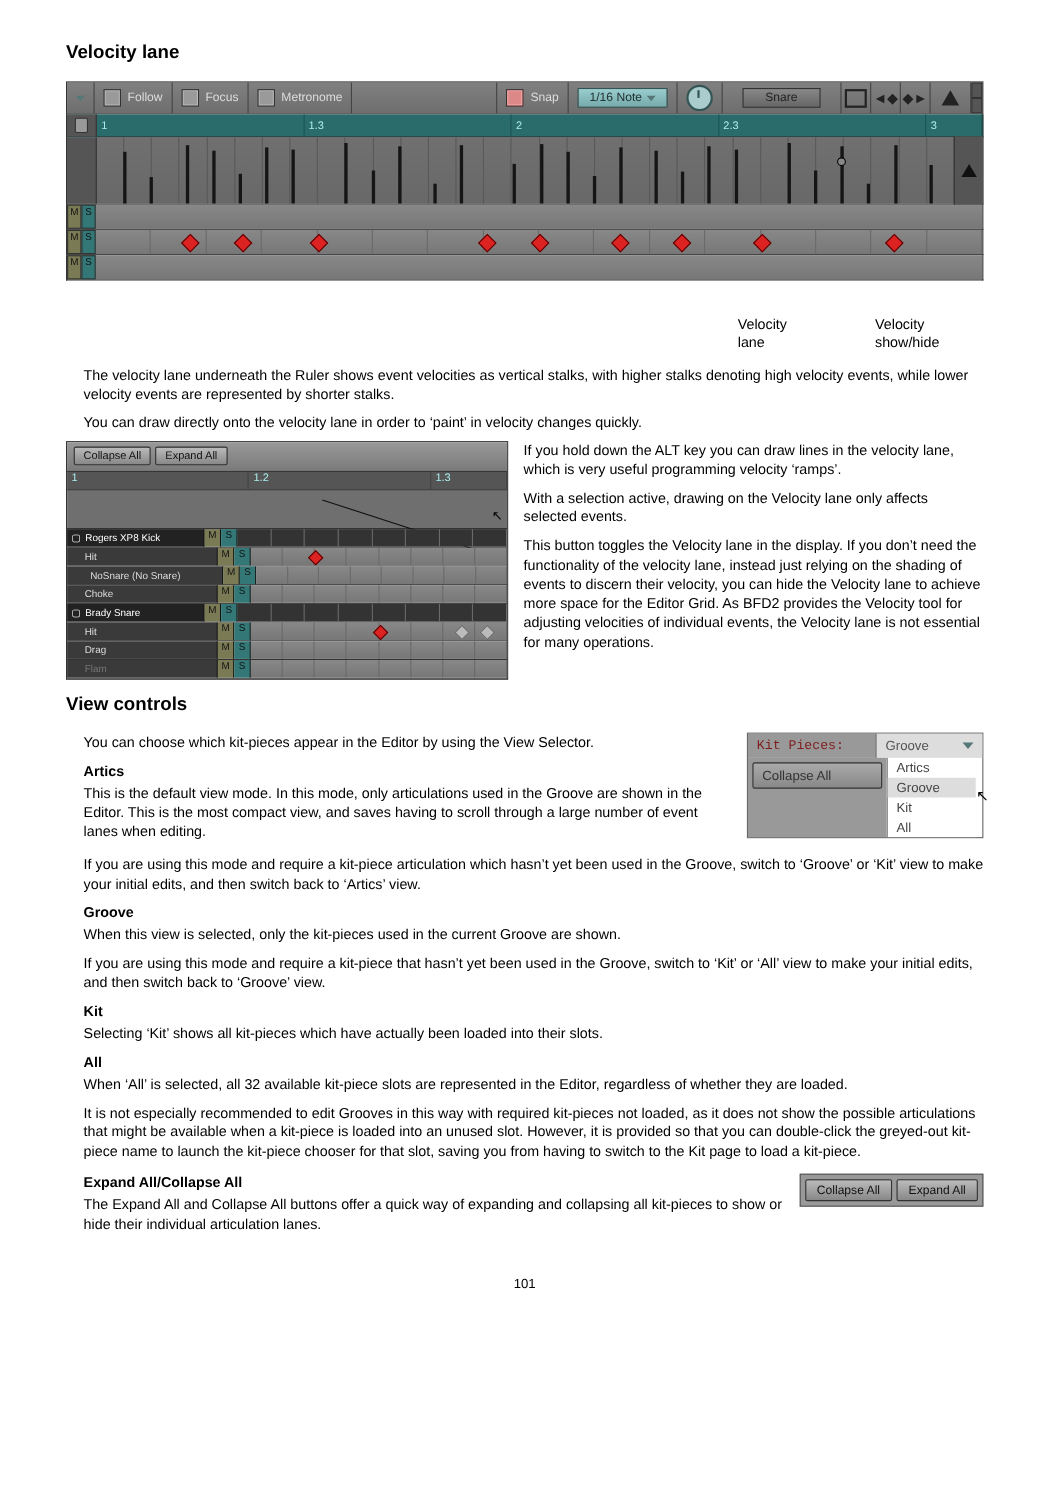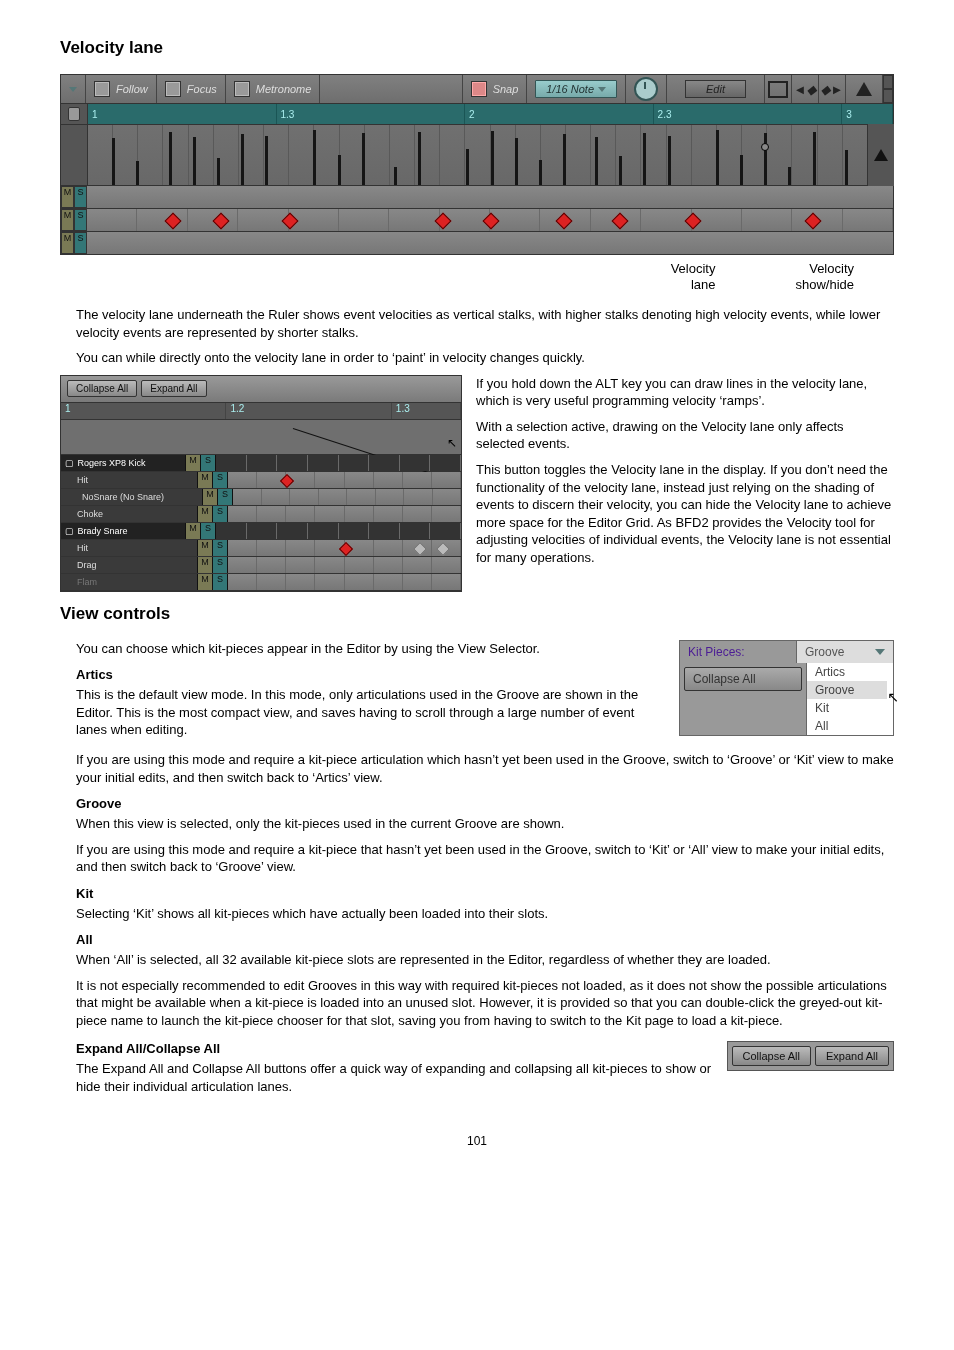--- a/index.html
+++ b/index.html
@@ -36,21 +36,20 @@
   
   .tool-fig { margin: 10px 0 2px 0; }
   .toolbar-main {
     display: flex;
     align-items: stretch;
     height: 28px;
     background: linear-gradient(#808080,#6e6e6e);
     border: 1px solid #333;
     font-size: 11px;
     color: #ddd;
-    font-style: italic;
   }
   .tb-btn {
     display: flex;
     align-items: center;
     padding: 0 8px;
     border-right: 1px solid #444;
     gap: 6px;
   }
   .tb-chk {
     width: 14px; height: 14px;
@@ -166,21 +165,21 @@
     align-items:center;
   }
   .ms-left { width:26px; display:flex; height:100%; }
   .ms-sq { flex:1; background:#7a7a55; border:1px solid #333; font-size:9px; color:#111; text-align:center; }
   .ms-sq.s { background:#337777; }
   .ev-track { flex:1; height:100%; position:relative; display:flex; }
   .ev-track .vel-col { border-right:1px solid #6a6a6a; }
   .diamond { position:absolute; width:10px;height:10px; background:#d22; transform:translate(-5px,-5px) rotate(45deg); border:1px solid #500; top:50%; }
 
   .annot-row { display:flex; justify-content:flex-end; gap:80px; font-size:13px; margin:6px 40px 14px 0; }
-  .annot { text-align:right; line-height:1.2; }
+  .annot { text-align:left; line-height:1.2;margin-top:26px; }
 
   
   .mini-fig { float:left; margin: 0 14px 4px 0; border:1px solid #333; }
   .mini-toolbar {
     background:linear-gradient(#999,#7a7a7a);
     display:flex; align-items:center; justify-content:flex-start;
     height:26px; padding-left:6px; gap:4px;
   }
   .mini-btn {
     background:linear-gradient(#bbb,#888);
@@ -210,23 +209,24 @@
   .mini-diamond.grey { background:#bbb; border-color:#666; }
 
   
   .view-fig {
     float:right; margin:0 0 6px 12px;
     border:1px solid #666;
   }
   .vf-row { display:flex; }
   .vf-label {
     width:100px; padding:4px 8px;
-    background:#999; color:#4c1d95;
+    background:#999; color:#7f1d1d;
     border-right:1px solid #666;
     font-size:12px;
+    font-family:Liberation Mono, monospace;
   }
   .vf-drop {
     width:80px; padding:4px 8px; background:#ddd; color:#555;
     display:flex; justify-content:space-between; align-items:center;
     font-size:12px;
   }
   .vf-tri { width:0;height:0;border-left:5px solid transparent;border-right:5px solid transparent;border-top:6px solid #577; }
   .vf-btn {
     width:100px; padding:4px 8px;
     background:linear-gradient(#aaa,#888);
@@ -286,21 +286,21 @@
     <div class="tb-btn">
       <span class="tb-val">
         <span>1/16 Note</span>
         <span class="tri-down"></span>
       </span>
     </div>
     <div class="tb-btn">
       <span class="tb-clock"></span>
     </div>
     <div class="tb-edit">
-      <span class="edit-btn">Edit</span>
+      <span class="edit-btn">Snare</span>
     </div>
     <div class="tb-icon">
         <span class="icon-rect"></span>
       </div>
     <div class="tb-icon">
         <span class="icon-arrows">◄◆</span>
       </div>
     <div class="tb-icon">
         <span class="icon-arrows">◆►</span>
       </div>
@@ -456,21 +456,21 @@
 <div class="annot-row">
   <div class="annot">
     <span>Velocity</span><br><span>lane</span>
   </div>
   <div class="annot">
     <span>Velocity</span><br><span>show/hide</span>
   </div>
 </div>
 
 <p class="indent">The velocity lane underneath the Ruler shows event velocities as vertical stalks, with higher stalks denoting high velocity events, while lower velocity events are represented by shorter stalks.</p>
-<p class="indent">You can while directly onto the velocity lane in order to ‘paint’ in velocity changes quickly.</p>
+<p class="indent">You can draw directly onto the velocity lane in order to ‘paint’ in velocity changes quickly.</p>
 
 <div class="clearfix">
 
   <div class="mini-fig" style="width:400px">
     <div class="mini-toolbar">
       <span class="mini-btn">Collapse All</span>
       <span class="mini-btn">Expand All</span>
     </div>
     <div class="mini-ruler">
       <div>1</div>

